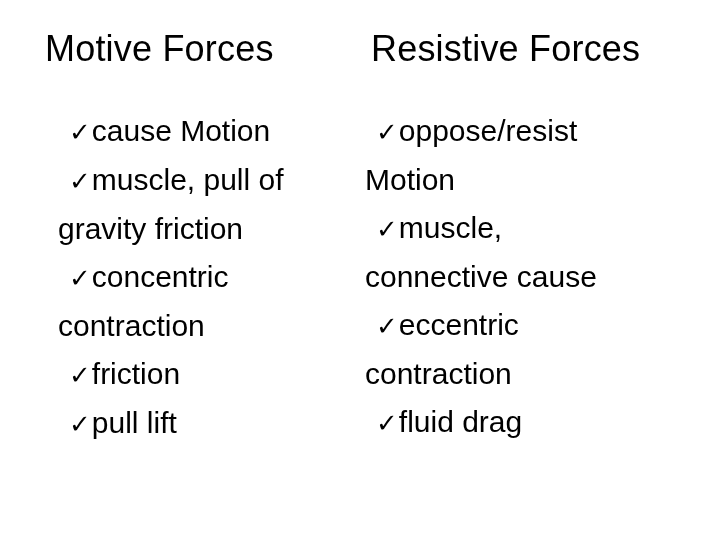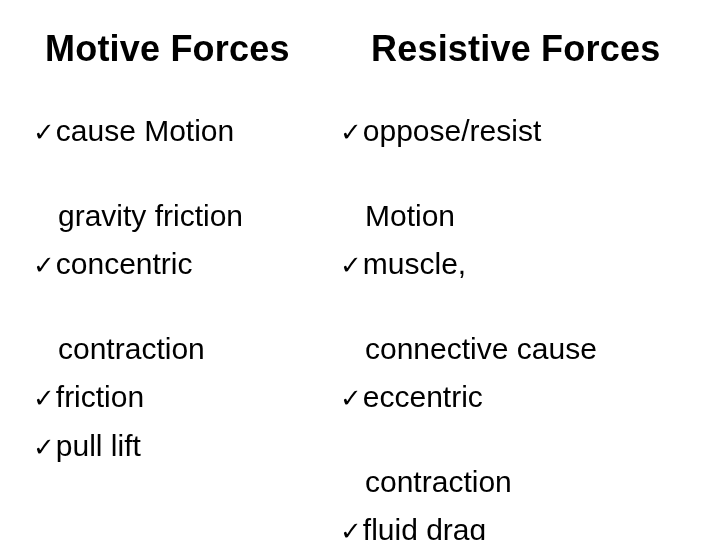--- a/index.html
+++ b/index.html
@@ -22,80 +22,83 @@
     height: 540px;
     background: #ffffff;
   }
 
   
   .heading {
     position: absolute;
     top: 28px;
     font-size: 36px;
     line-height: 42px;
-    font-weight: 700;
+    font-weight: 400;
     white-space: nowrap;
     letter-spacing: 0.2px;
   }
   .heading.left  { left: 45px; }
   .heading.right { left: 371px; text-align: center; }
 
   
   .column {
     position: absolute;
     top: 107px;
   }
   .column.left  { left: 33px;  width: 330px; }
   .column.right { left: 340px; width: 350px; }
 
   .bullet {
     display: block;
     font-size: 30px;
     line-height: 48px;
     white-space: nowrap;
+    margin-left: 36px;
   }
   .bullet .tick {
     display: inline-block;
     font-size: 26px;
     line-height: 48px;
     vertical-align: baseline;
     margin-right: 1px;
   }
   .bullet .txt {
     display: inline;
   }
 
   
   .cont {
     display: block;
     font-size: 30px;
     line-height: 48px;
     white-space: nowrap;
     padding-left: 25px;
-    margin-top: 36px;
   }
 
   
   .bullet.spaced .txt { padding-left: 9px; }
 </style>
 </head>
 <body>
 
 <div class="slide">
 
   <div class="heading left">Motive Forces</div>
 
   <div class="heading right">Resistive Forces</div>
 
   <div class="column left">
 
     <div class="bullet">
       <span class="tick">✓</span><span class="txt">cause Motion</span>
     </div>
 
+    <div class="bullet">
+      <span class="tick">✓</span><span class="txt">muscle, pull of</span>
+    </div>
     <div class="cont">gravity friction</div>
 
     <div class="bullet">
       <span class="tick">✓</span><span class="txt">concentric</span>
     </div>
     <div class="cont">contraction</div>
 
     <div class="bullet">
       <span class="tick">✓</span><span class="txt">friction</span>
     </div>

